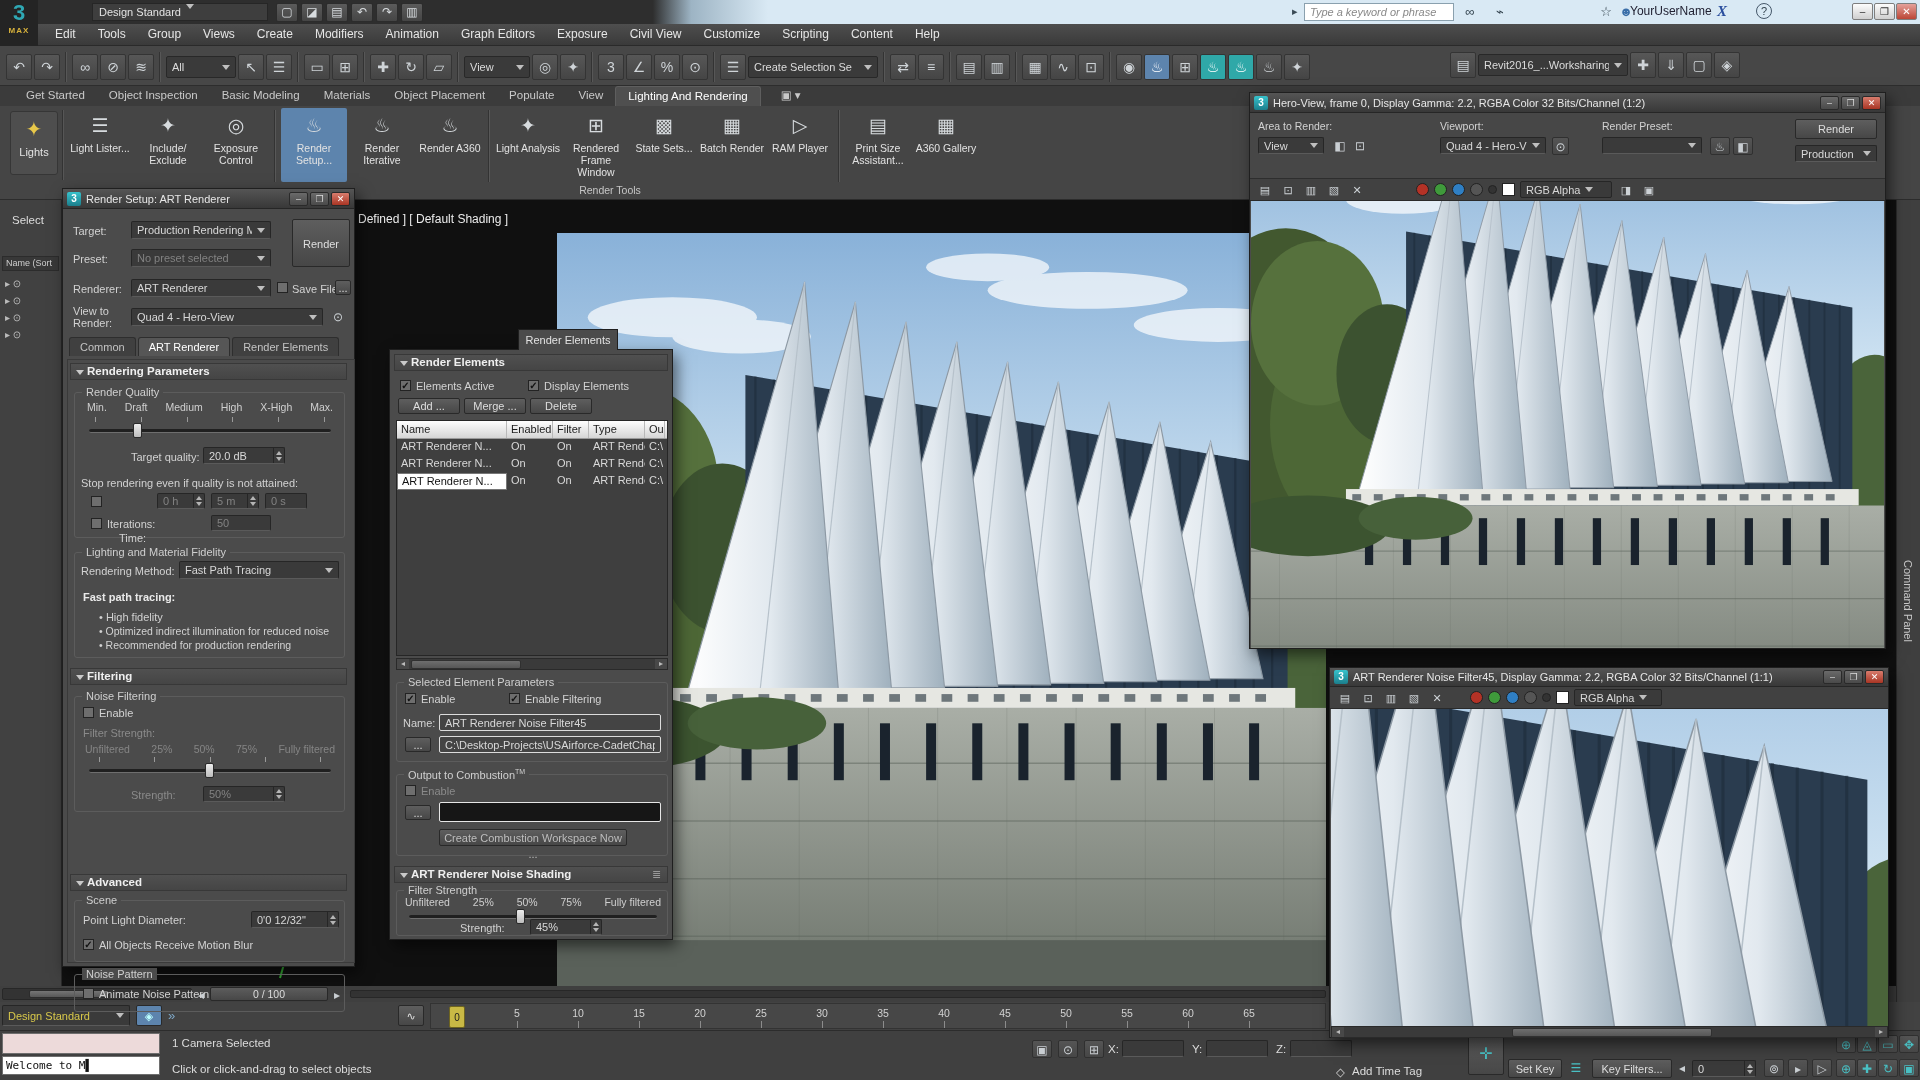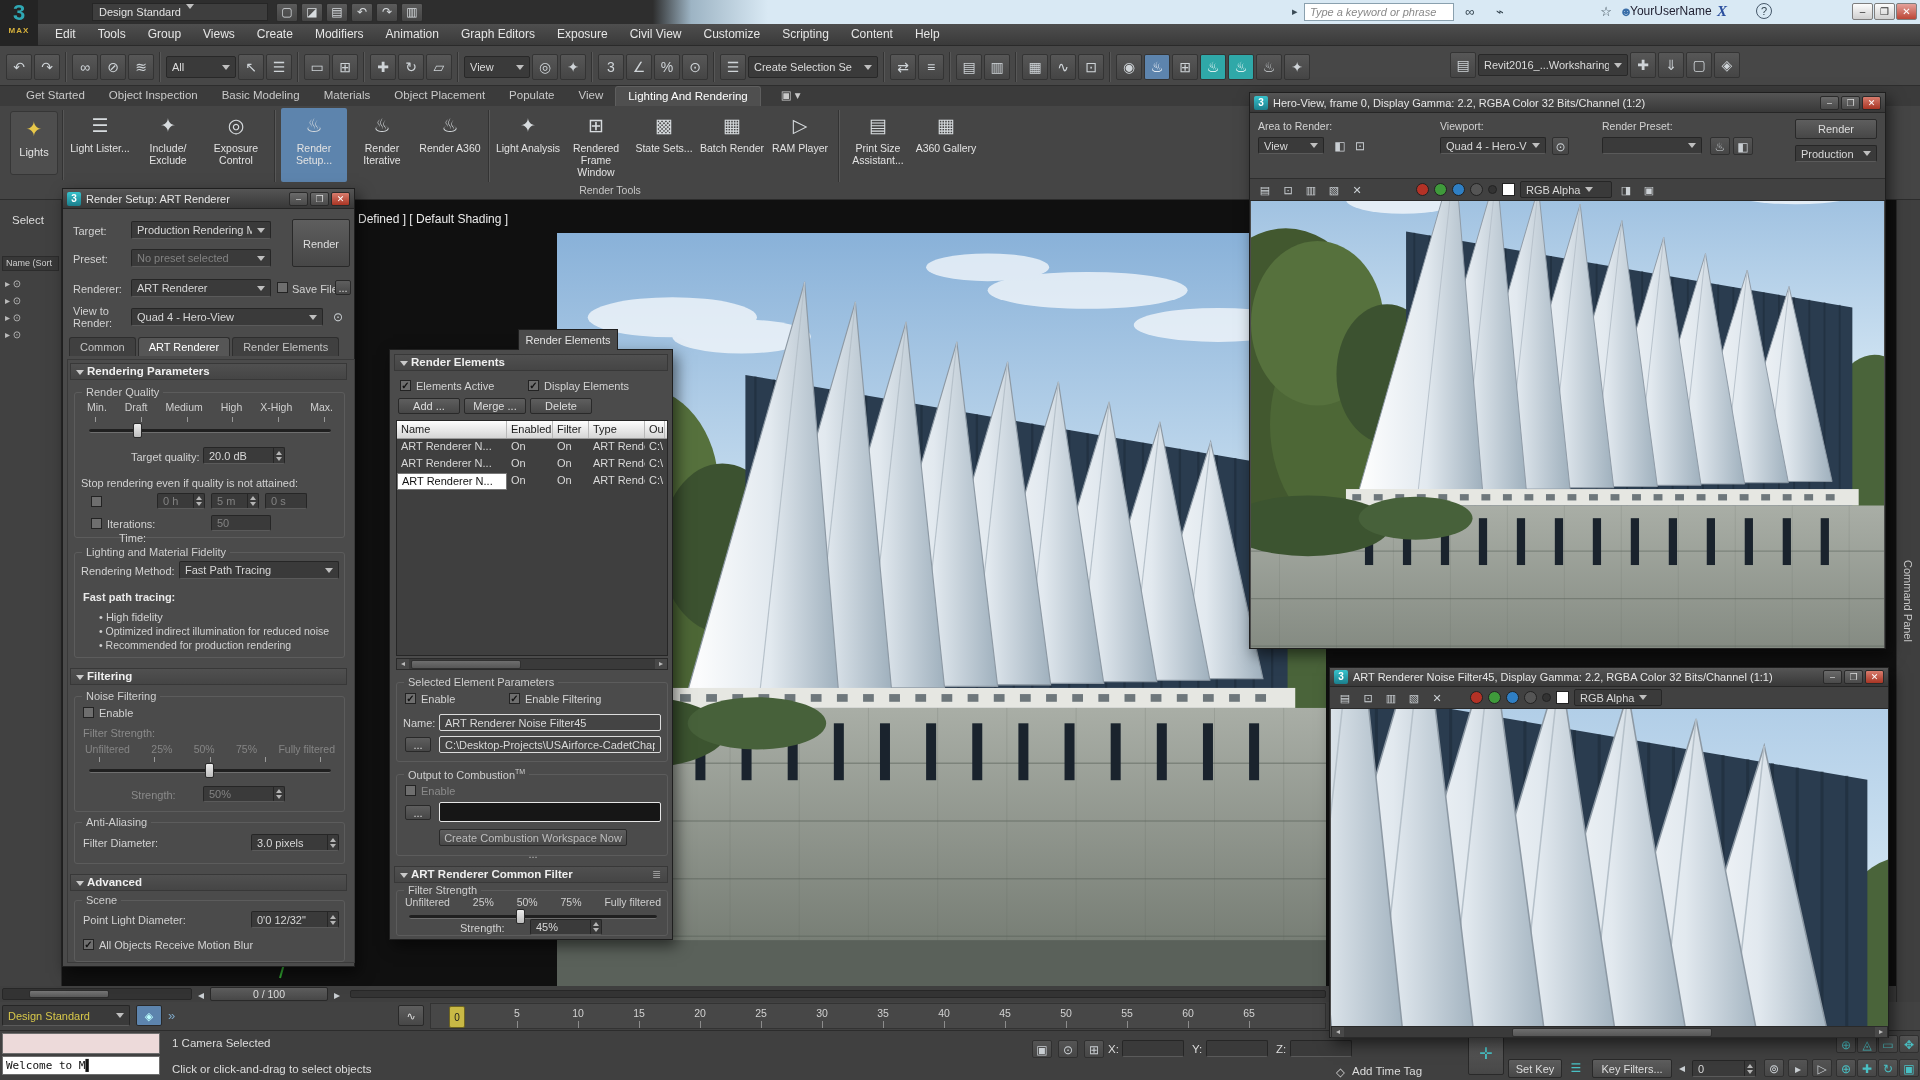--- a/index.html
+++ b/index.html
@@ -692,48 +692,42 @@
         <span class="lbl dim" style="left:56px;top:92px;">Strength:</span>
         <div class="fld dim" style="left:128px;top:89px;width:82px;height:16px;">
           <span class="txt">50%</span>
             <span class="spn">
               <i class="u"></i>
               <i class="d"></i>
             </span>
         </div>
       </div>
 
-      <div class="grp" style="left:6px;top:462px;width:271px;height:42px;">
-        <span class="gtitle">Anti-Aliasing</span>
-        <span class="lbl" style="left:8px;top:14px;">Filter Diameter:</span>
-        <div class="fld" style="left:176px;top:11px;width:88px;height:17px;">
-          <span class="txt">3.0 pixels</span>
-            <span class="spn">
-              <i class="u"></i>
-              <i class="d"></i>
-            </span>
-        </div>
-      </div>
 
       <div class="sechdr" style="left:2px;top:514px;width:277px;">Advanced</div>
 
       <div class="grp" style="left:6px;top:540px;width:271px;height:62px;">
         <span class="gtitle">Scene</span>
         <span class="lbl" style="left:8px;top:13px;">Point Light Diameter:</span>
         <div class="fld" style="left:176px;top:10px;width:88px;height:17px;">
           <span class="txt">0'0 12/32"</span>
             <span class="spn">
               <i class="u"></i>
               <i class="d"></i>
             </span>
         </div>
         <span class="cb" style="left:8px;top:38px;">✓</span>
         <span class="lbl" style="left:24px;top:38px;">All Objects Receive Motion Blur</span>
       </div>
 
+      <div class="grp" style="left:6px;top:614px;width:271px;height:38px;">
+        <span class="gtitle">Noise Pattern</span>
+        <span class="cb" style="left:8px;top:13px;"></span>
+        <span class="lbl" style="left:24px;top:13px;">Animate Noise Pattern</span>
+      </div>
     </div>
   </div>
 
   <div class="abs" style="left:518px;top:329px;width:100px;height:21px;background:#4b4b4b;border:1px solid #1f1f1f;border-bottom:none;z-index:29;color:#e2e2e2;text-align:center;line-height:20px;font-size:11px;">Render Elements</div>
   <div class="win" id="rePanel" style="left:389px;top:349px;width:284px;height:591px;z-index:28;">
     <div class="sechdr" style="left:4px;top:4px;width:274px;">Render Elements</div>
     <span class="cb" style="left:10px;top:30px;">✓</span>
     <span class="lbl" style="left:26px;top:30px;">Elements Active</span>
     <span class="cb" style="left:138px;top:30px;">✓</span>
     <span class="lbl" style="left:154px;top:30px;">Display Elements</span>
@@ -795,21 +789,21 @@
 
     <div class="grp" style="left:6px;top:424px;width:272px;height:82px;">
       <span class="gtitle"><span>Output to Combustion</span><sup style="font-size:7px;">TM</sup></span>
       <span class="cb" style="left:8px;top:10px;"></span>
       <span class="lbl dim" style="left:24px;top:10px;">Enable</span>
       <div class="btn" style="left:8px;top:30px;width:26px;height:15px;line-height:14px;">...</div>
       <div class="fld blackf" style="left:42px;top:27px;width:222px;height:20px;"></div>
       <div class="btn" style="left:42px;top:54px;width:188px;height:17px;line-height:16px;color:#bdbdbd;">Create Combustion Workspace Now ...</div>
     </div>
 
-    <div class="sechdr" style="left:4px;top:516px;width:274px;">ART Renderer Common Filter</div>
+    <div class="sechdr" style="left:4px;top:516px;width:274px;">ART Renderer Noise Shading</div>
     <span class="lbl" style="left:262px;top:518px;color:#9a9a9a;">≣</span>
 
     <div class="grp" style="left:6px;top:540px;width:272px;height:46px;">
       <span class="gtitle">Filter Strength</span>
       <div class="spread" style="left:8px;top:5px;width:256px;" id="reslabels">
           <span>Unfiltered</span>
           <span>25%</span>
           <span>50%</span>
           <span>75%</span>
           <span>Fully filtered</span>

